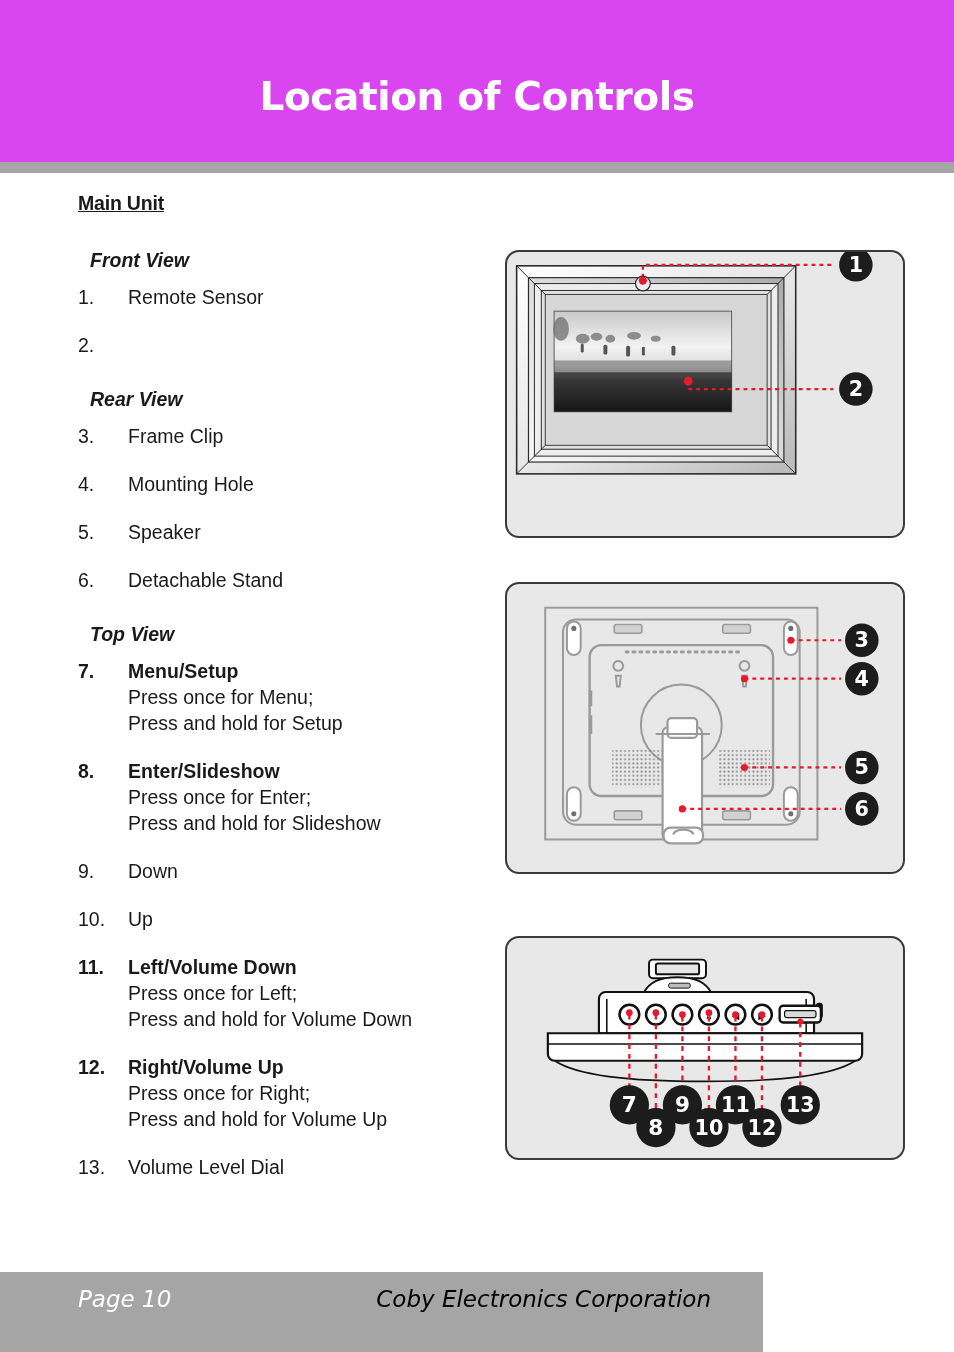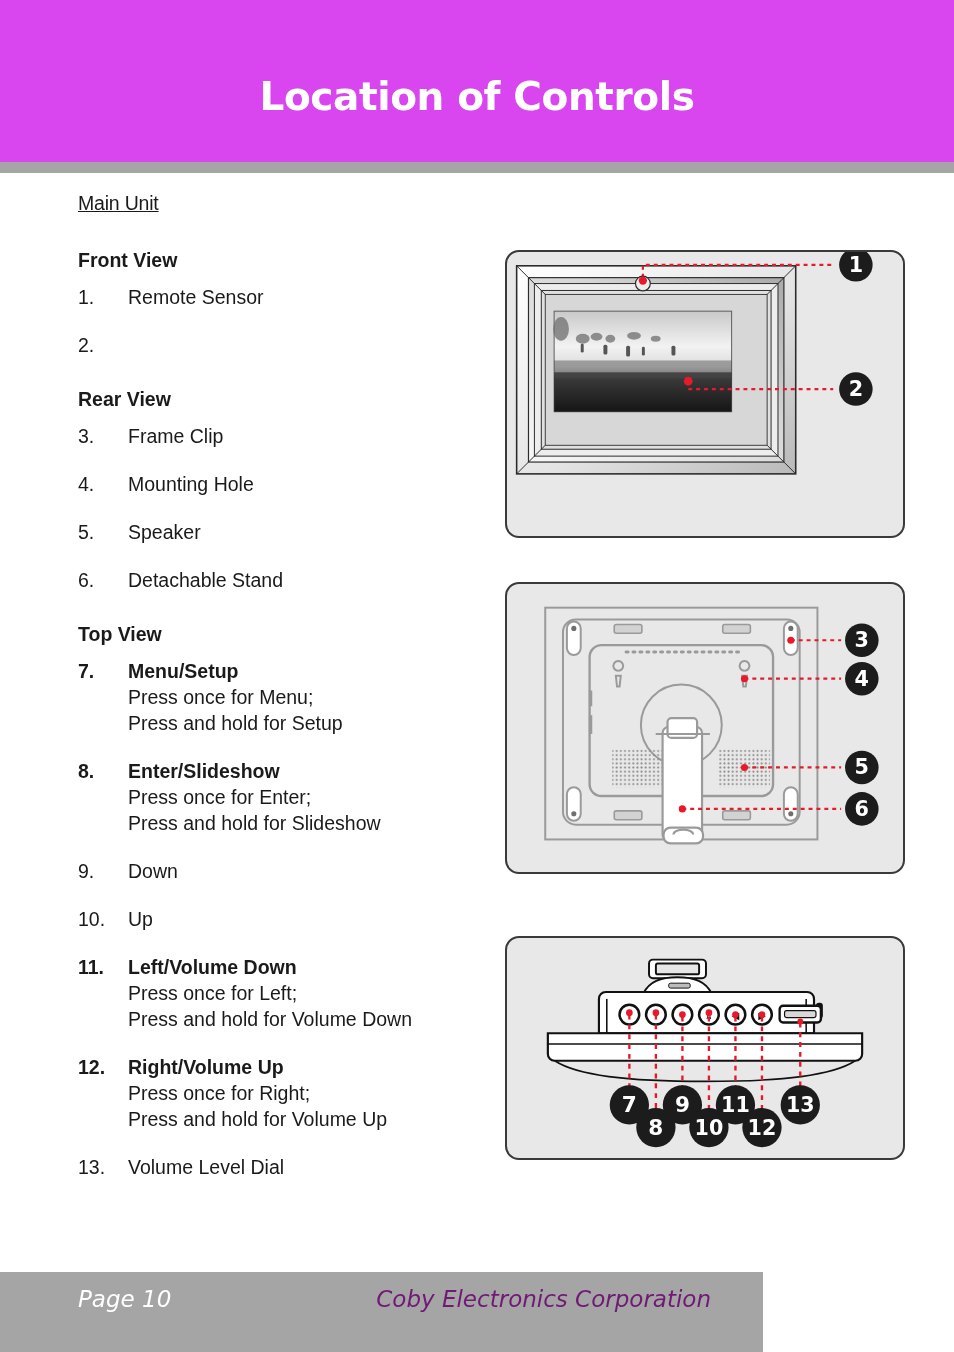--- a/index.html
+++ b/index.html
@@ -57,44 +57,45 @@
     position: absolute;
     left: 78px; top: 14px;
     color: #ffffff;
     font-size: 23px;
     font-style: italic;
     font-family: "DejaVu Sans", sans-serif;
   }
   #page-footer .corp {
     position: absolute;
     right: 52px; top: 14px;
-    color: #701a75;
+    color: #000000;
     font-size: 23px;
     font-style: italic;
     font-family: "DejaVu Sans", sans-serif;
   }
 
   
   #text-column {
     position: absolute;
     left: 78px;
     top: 192px;
     width: 410px;
   }
   .section-title {
     font-size: 19.5px;
-    font-weight: normal;
+    font-weight: bold;
     text-decoration: underline;
     margin: 0 0 34px 0;
     letter-spacing: -0.2px;
   }
   .subhead {
     font-size: 19.5px;
     font-weight: bold;
-    margin: 0 0 12px 0;
+    font-style: italic;
+    margin: 0 0 12px 12px;
   }
   .grp { margin-bottom: 0; }
   .grp + .subhead { margin-top: 30px; }
 
   .item {
     position: relative;
     display: flex;
     margin-bottom: 22px;
     font-size: 19.5px;
     line-height: 26px;

